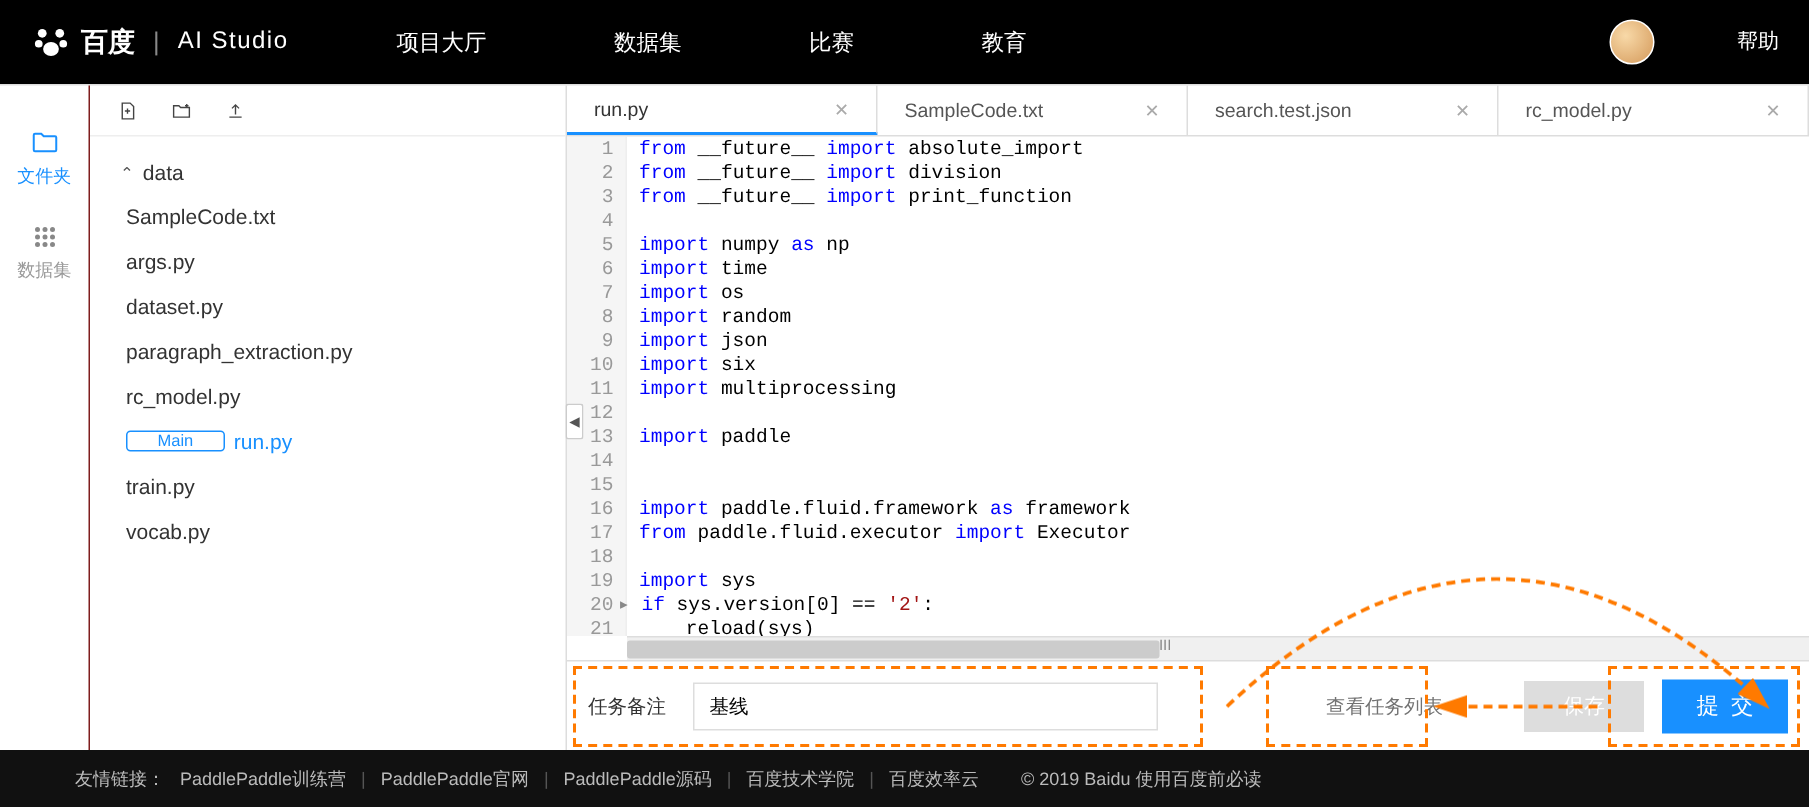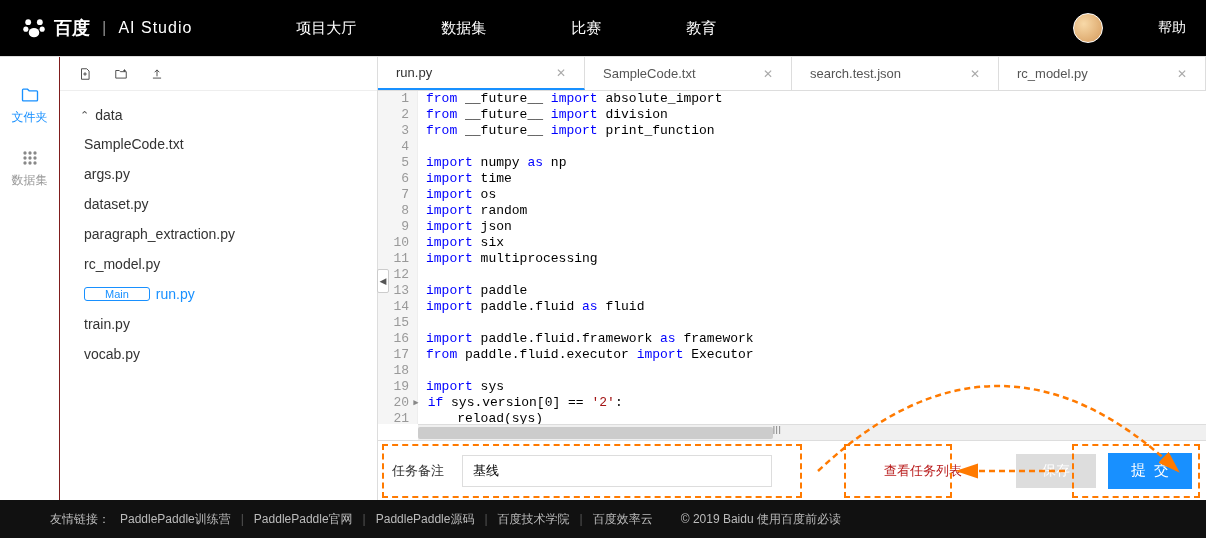--- a/index.html
+++ b/index.html
@@ -3,21 +3,21 @@
 <meta charset="utf-8">
 <style>
 * { margin: 0; padding: 0; box-sizing: border-box; }
 body { font-family: -apple-system, "Segoe UI", Arial, sans-serif; font-size: 13px; background: #fff; width: 1206px; }
 .top-header { background: #000; height: 56px; display: flex; align-items: center; color: #fff; padding: 0 20px; }
 .logo { display: flex; align-items: center; gap: 6px; font-size: 17px; }
 .logo-paw { width: 28px; height: 28px; }
 .logo-text { font-weight: 600; font-size: 18px; }
 .logo-sep { color: #888; margin: 0 6px; }
 .logo-sub { font-size: 16px; letter-spacing: 1px; }
-.nav { display: flex; gap: 85px; margin-left: 104px; font-size: 15px; }
+.nav { display: flex; gap: 85px; margin-left: 72px; font-size: 15px; }
 .nav-item { cursor: pointer; }
 .header-right { margin-left: auto; display: flex; align-items: center; gap: 55px; }
 .avatar { width: 30px; height: 30px; border-radius: 50%; background: radial-gradient(circle at 35% 35%, #f8d9a8, #d4995a); border: 1px solid #fff; }
 .help { font-size: 14px; cursor: pointer; }
 .main-area { display: flex; height: 444px; border-top: 1px solid #ddd; background: #fff; }
 .left-rail { width: 60px; border-right: 1px solid #7f1d1d; display: flex; flex-direction: column; align-items: center; padding-top: 20px; gap: 6px; }
 .rail-item { display: flex; flex-direction: column; align-items: center; gap: 4px; font-size: 12px; color: #999; cursor: pointer; padding: 8px 0; }
 .rail-item.active { color: #1890ff; }
 .rail-icon { width: 20px; height: 20px; }
 .file-panel { width: 318px; border-right: 1px solid #ddd; display: flex; flex-direction: column; }
@@ -40,21 +40,21 @@
 .ln { width: 40px; text-align: right; padding-right: 8px; color: #999; background: #f5f5f5; user-select: none; border-right: 1px solid #eee; }
 .code { padding-left: 8px; white-space: pre; }
 .kw { color: #0000ff; }
 .str { color: #a31515; }
 .hscroll { height: 16px; background: #f0f0f0; border-top: 1px solid #ddd; position: relative; margin-left: 40px; }
 .hscroll-thumb { position: absolute; left: 0; top: 2px; width: 45%; height: 12px; background: #ccc; border-radius: 2px; }
 .hscroll-mark { position: absolute; left: 45%; top: 0; font-size: 10px; color: #888; }
 .bottom-bar { height: 60px; border-top: 1px solid #ddd; display: flex; align-items: center; padding: 0 14px; gap: 12px; position: relative; }
 .task-label { font-size: 13px; color: #333; margin-right: 6px; }
 .task-input { width: 310px; height: 32px; border: 1px solid #ddd; padding: 0 10px; font-size: 13px; }
-.view-link { color: #b91c1c; font-size: 13px; cursor: pointer; }
+.view-link { color: #737373; font-size: 13px; cursor: pointer; }
 .save-btn { width: 80px; height: 34px; background: #ddd; color: #fff; border: none; font-size: 14px; cursor: pointer; }
 .submit-btn { width: 84px; height: 36px; background: #1890ff; color: #fff; border: none; font-size: 15px; cursor: pointer; letter-spacing: 8px; padding-left:8px; }
 .dash-box { position: absolute; border: 2px dashed #ff7a00; pointer-events: none; }
 .arrow-svg { position: absolute; pointer-events: none; }
 .footer { background: #111; height: 38px; display: flex; align-items: center; padding: 0 50px; font-size: 12px; color: #bbb; gap: 10px; }
 .footer a { color: #bbb; }
 .foot-sep { color: #555; }
 </style>
 </head>
 <body>
@@ -224,21 +224,20 @@
         <div class="code-line">
           <div class="ln">12</div>
           <div class="code"></div>
         </div>
         <div class="code-line">
           <div class="ln">13</div>
           <div class="code"><span class="kw">import </span><span>paddle</span></div>
         </div>
         <div class="code-line">
           <div class="ln">14</div>
-          <div class="code"><span class="kw">import </span><span>paddle.fluid </span><span class="kw">as </span><span>fluid</span></div>
         </div>
         <div class="code-line">
           <div class="ln">15</div>
         </div>
         <div class="code-line">
           <div class="ln">16</div>
           <div class="code"><span class="kw">import </span><span>paddle.fluid.framework </span><span class="kw">as </span><span>framework</span></div>
         </div>
         <div class="code-line">
           <div class="ln">17</div>

